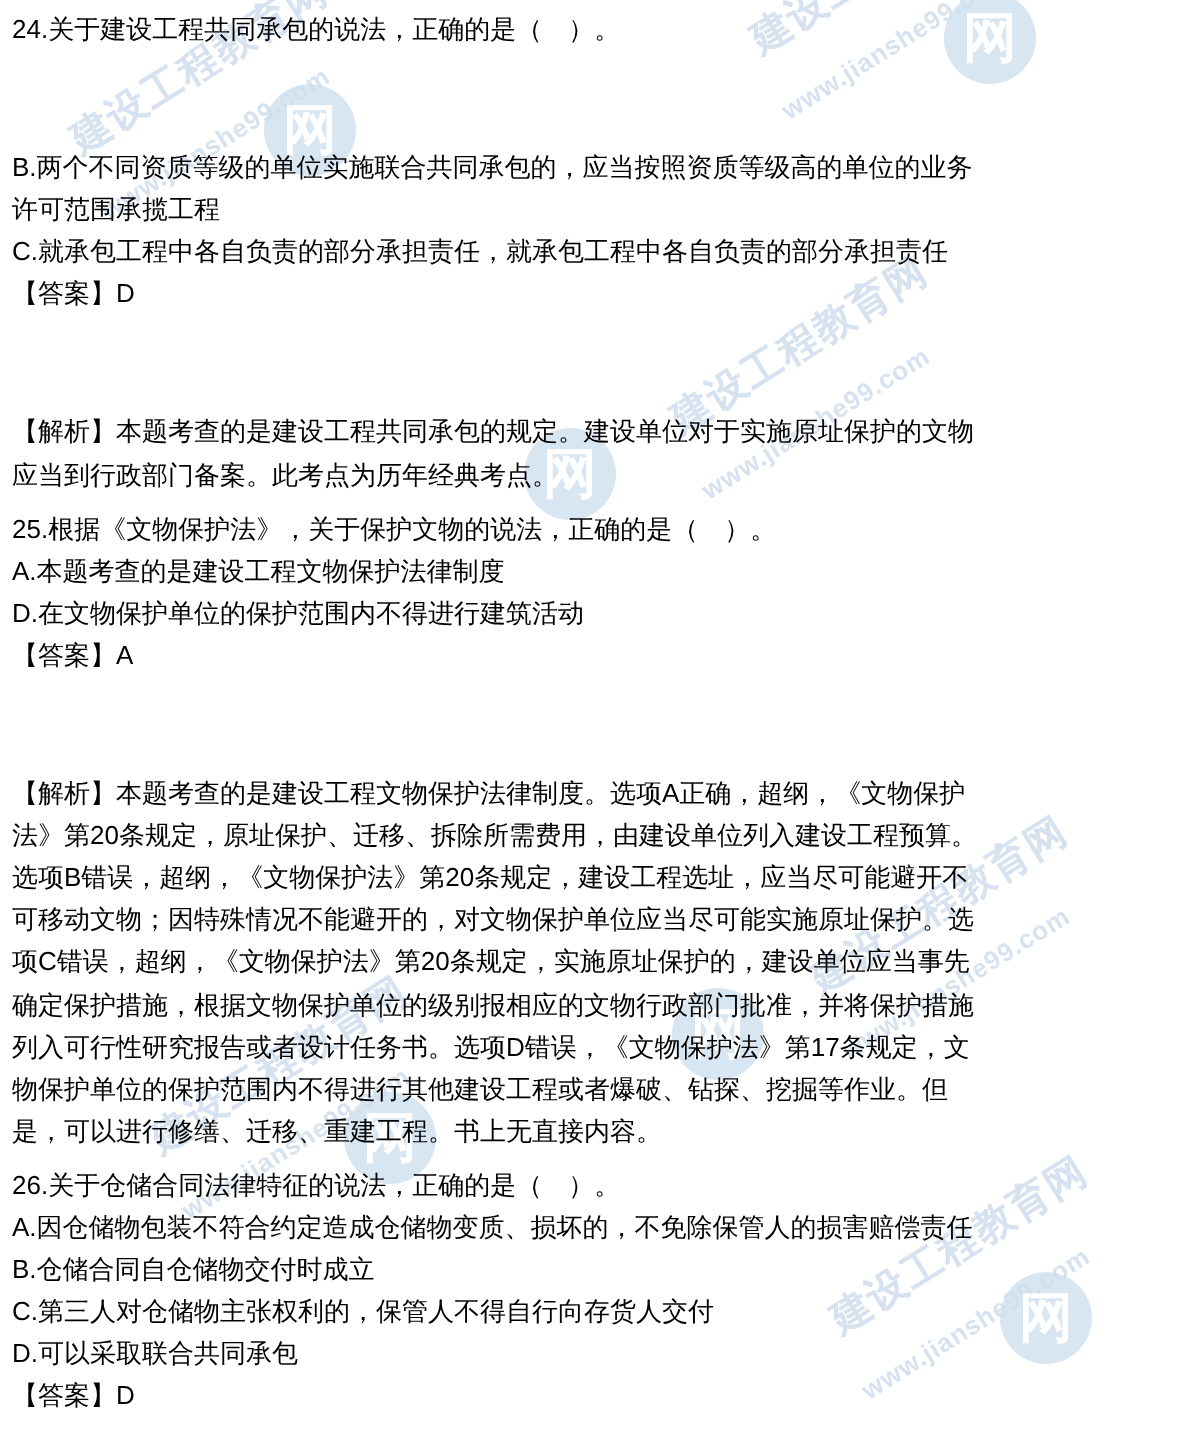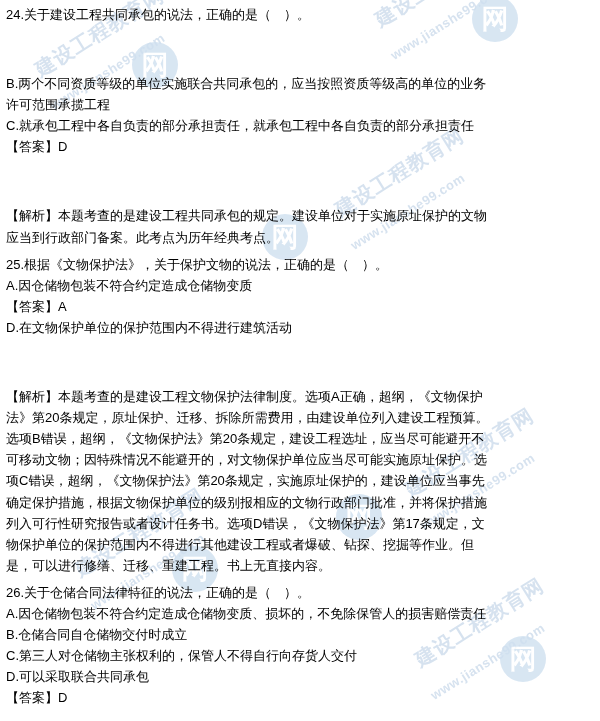--- a/index.html
+++ b/index.html
@@ -123,23 +123,23 @@
     <div class="wrap">B.两个不同资质等级的单位实施联合共同承包的，应当按照资质等级高的单位的业务许可范围承揽工程</div>
     <div class="line">C.就承包工程中各自负责的部分承担责任，就承包工程中各自负责的部分承担责任</div>
     <div class="line"><span>【答案】</span><span>D</span></div>
     <div class="wrap"><span>【解析】</span><span>本题考查的是建设工程共同承包的规定。建设单位对于实施原址保护的文物应当到行政部门备案。此考点为历年经典考点。</span></div>
   </div>
 
   <div class="spacer"></div>
 
   <div class="q-block">
     <div class="line">25.根据《文物保护法》，关于保护文物的说法，正确的是（　）。</div>
-    <div class="line">A.因仓储物包装不符合约定造成仓储物变质</div>
+    <div class="line">A.本题考查的是建设工程文物保护法律制度</div>
+    <div class="line">D.在文物保护单位的保护范围内不得进行建筑活动</div>
     <div class="line"><span>【答案】</span><span>A</span></div>
-    <div class="line">D.在文物保护单位的保护范围内不得进行建筑活动</div>
     <div class="wrap"><span>【解析】</span><span>本题考查的是建设工程文物保护法律制度。选项A正确，超纲，《文物保护法》第20条规定，原址保护、迁移、拆除所需费用，由建设单位列入建设工程预算。选项B错误，超纲，《文物保护法》第20条规定，建设工程选址，应当尽可能避开不可移动文物；因特殊情况不能避开的，对文物保护单位应当尽可能实施原址保护。选项C错误，超纲，《文物保护法》第20条规定，实施原址保护的，建设单位应当事先确定保护措施，根据文物保护单位的级别报相应的文物行政部门批准，并将保护措施列入可行性研究报告或者设计任务书。选项D错误，《文物保护法》第17条规定，文物保护单位的保护范围内不得进行其他建设工程或者爆破、钻探、挖掘等作业。但是，可以进行修缮、迁移、重建工程。书上无直接内容。</span></div>
   </div>
 
   <div class="spacer"></div>
 
   <div class="q-block">
     <div class="line">26.关于仓储合同法律特征的说法，正确的是（　）。</div>
     <div class="line">A.因仓储物包装不符合约定造成仓储物变质、损坏的，不免除保管人的损害赔偿责任</div>
     <div class="line">B.仓储合同自仓储物交付时成立</div>
     <div class="line">C.第三人对仓储物主张权利的，保管人不得自行向存货人交付</div>

